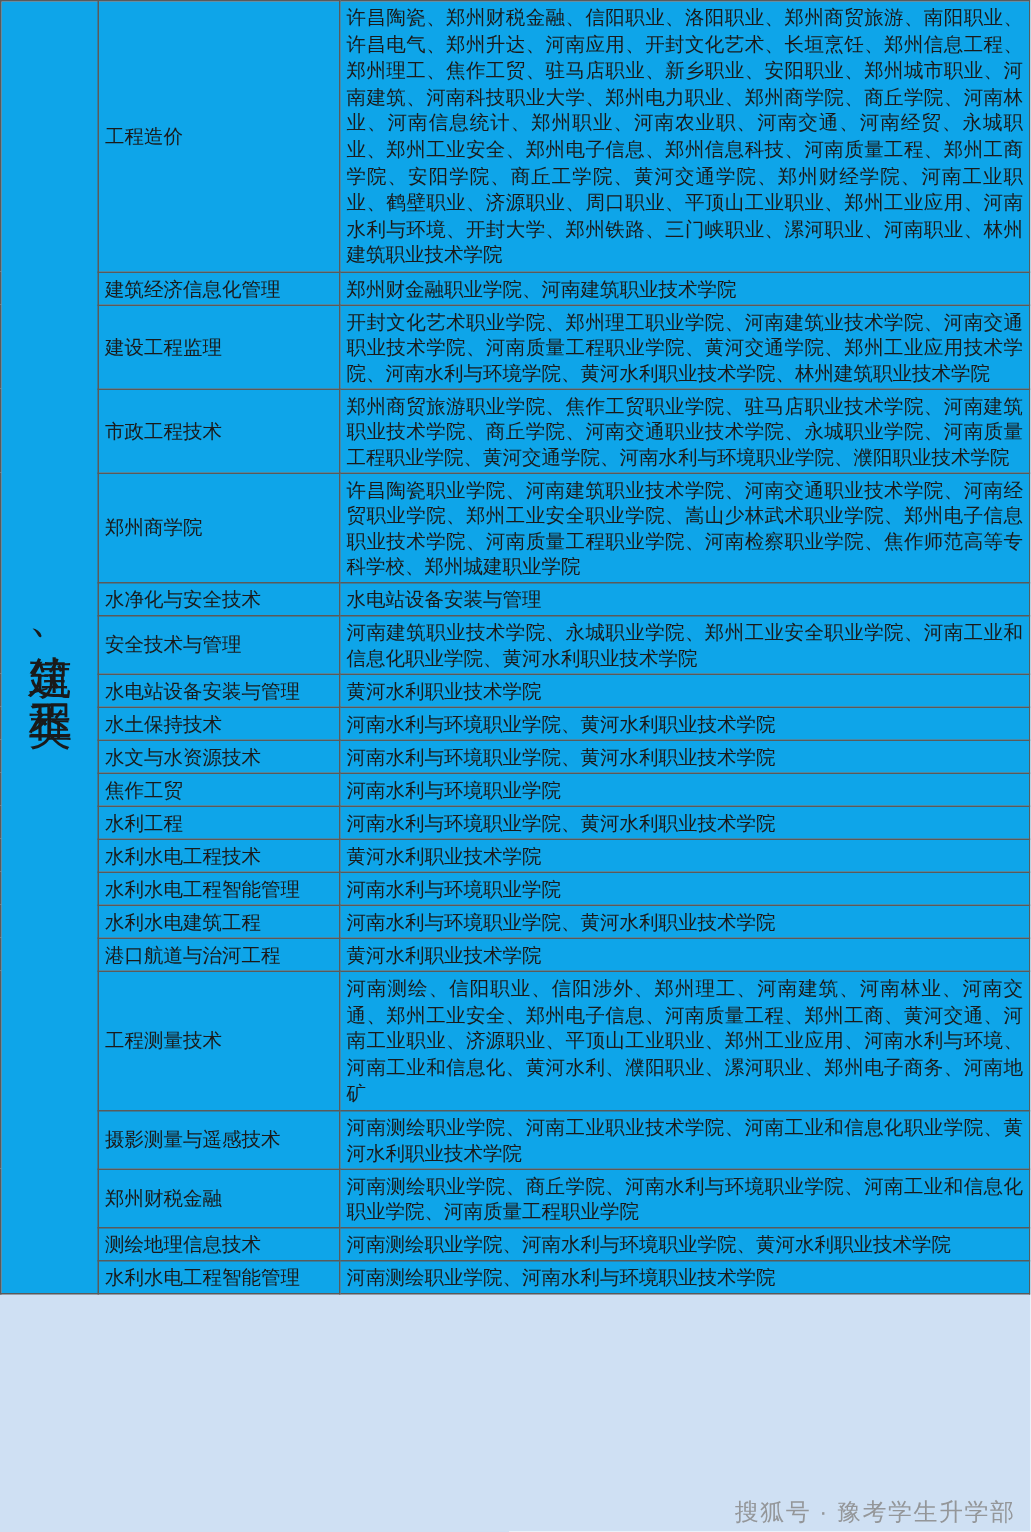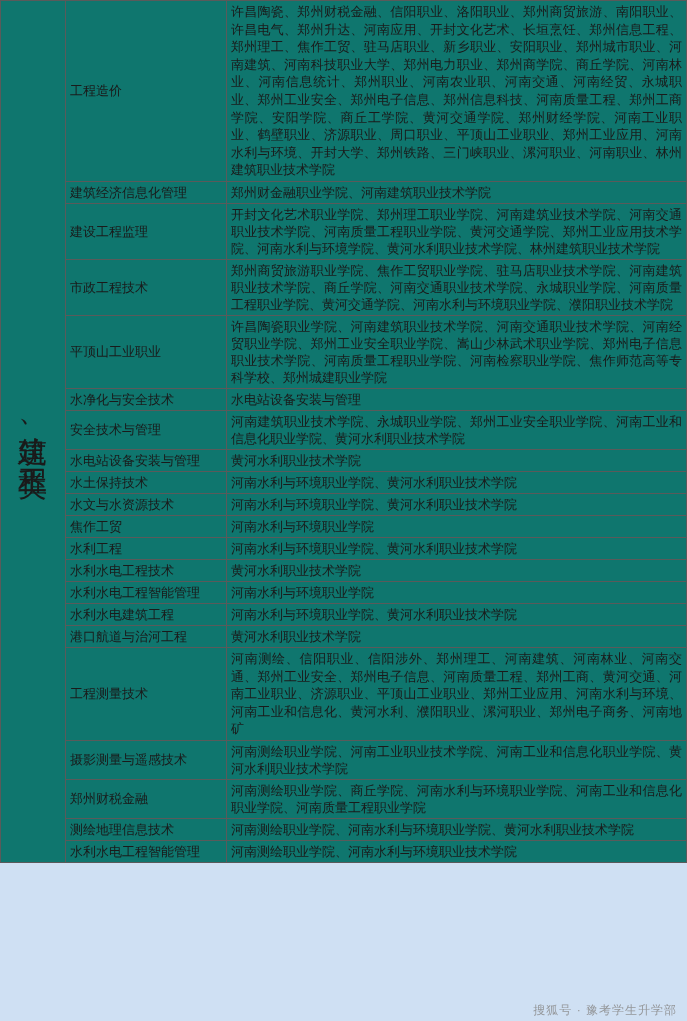--- a/index.html
+++ b/index.html
@@ -24,21 +24,21 @@
     table-layout: fixed;
     background: #cfe0f3;
   }
   table.main td {
     border: 1px solid #5a5a5a;
     vertical-align: middle;
     padding: 2px 4px;
     font-size: 13px;
     line-height: 17px;
     color: #1a1a1a;
-    background: #0f766e;
+    background: #0ea5e9;
   }
   td.catcell {
     width: 56px;
     text-align: center;
     vertical-align: middle;
     font-size: 30px;
     line-height: 38px;
     letter-spacing: 1px;
     font-weight: normal;
     padding: 4px 2px;
@@ -64,21 +64,21 @@
     line-height: 17.6px;
     text-align: justify;
     vertical-align: middle;
     padding: 3px 5px 3px 5px;
   }
   tr.row-tall td.schools { line-height: 17.6px; }
   .watermark {
     position: absolute;
     right: 10px;
     bottom: 2px;
-    font-size: 12px;
+    font-size: 16px;
     color: #8a8a8a;
     opacity: 0.85;
     letter-spacing: 1px;
     pointer-events: none;
     white-space: nowrap;
   }
 </style>
 </head>
 <body>
 
@@ -98,21 +98,21 @@
       </tr>
       <tr>
         <td class="major">建设工程监理</td>
         <td class="schools">开封文化艺术职业学院、郑州理工职业学院、河南建筑业技术学院、河南交通职业技术学院、河南质量工程职业学院、黄河交通学院、郑州工业应用技术学院、河南水利与环境学院、黄河水利职业技术学院、林州建筑职业技术学院</td>
       </tr>
       <tr>
         <td class="major">市政工程技术</td>
         <td class="schools">郑州商贸旅游职业学院、焦作工贸职业学院、驻马店职业技术学院、河南建筑职业技术学院、商丘学院、河南交通职业技术学院、永城职业学院、河南质量工程职业学院、黄河交通学院、河南水利与环境职业学院、濮阳职业技术学院</td>
       </tr>
       <tr>
-        <td class="major">平顶山工业职业</td>
+        <td class="major">郑州商学院</td>
         <td class="schools">许昌陶瓷职业学院、河南建筑职业技术学院、河南交通职业技术学院、河南经贸职业学院、郑州工业安全职业学院、嵩山少林武术职业学院、郑州电子信息职业技术学院、河南质量工程职业学院、河南检察职业学院、焦作师范高等专科学校、郑州城建职业学院</td>
       </tr>
       <tr>
         <td class="major">水净化与安全技术</td>
         <td class="schools">水电站设备安装与管理</td>
       </tr>
       <tr>
         <td class="major">安全技术与管理</td>
         <td class="schools">河南建筑职业技术学院、永城职业学院、郑州工业安全职业学院、河南工业和信息化职业学院、黄河水利职业技术学院</td>
       </tr>

